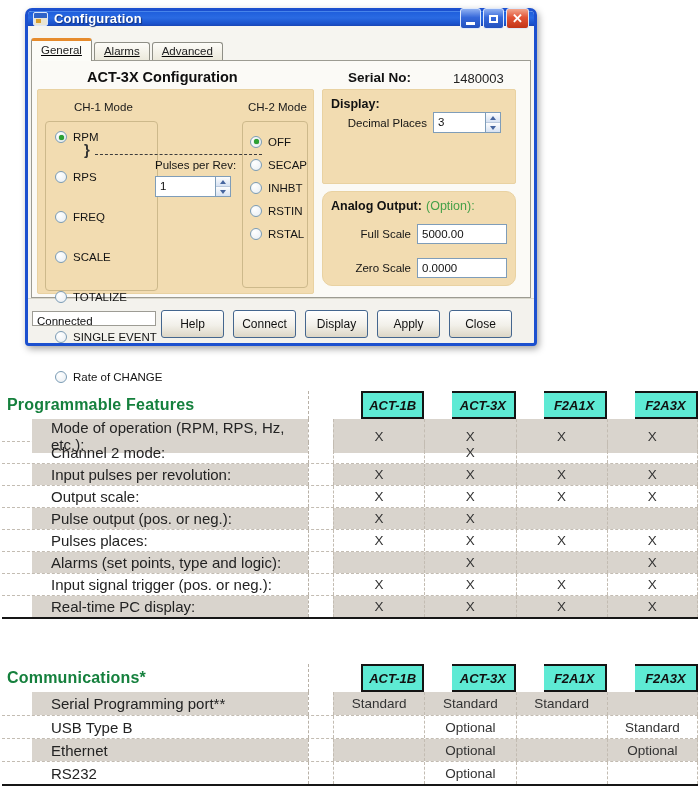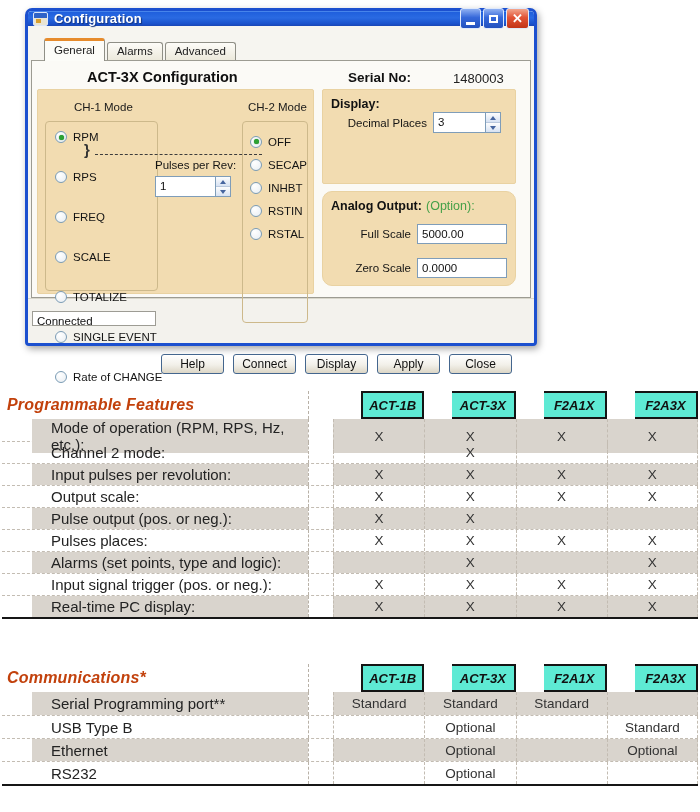--- a/index.html
+++ b/index.html
@@ -21,21 +21,21 @@
   .winbtns { display:flex; gap:2px; }
   .wbtn { width:21px; height:21px; border-radius:3px; border:1px solid #dfe9fb;
     display:flex; align-items:center; justify-content:center;
     background:linear-gradient(180deg,#8fb0f2,#3568da 45%,#2351be); }
   .wbtn.close { background:linear-gradient(180deg,#f2a68e,#e25336 45%,#c23418);
     color:#fff; font-size:13px; font-weight:bold; width:23px; }
   .glyph-min { width:9px; height:3px; background:#fff; margin-top:9px; }
   .glyph-max { width:9px; height:8px; border:2px solid #fff; }
 
   .tabstrip { position:absolute; top:27px; left:0; right:0; height:23px;
-    display:flex; align-items:flex-end; padding-left:16px; }
+    display:flex; align-items:flex-end; padding-left:3px;text-decoration:underline; }
   .tab { height:19px; line-height:17px; padding:0 9px; font-size:11.5px; color:#222;
     background:linear-gradient(180deg,#fdfcf8,#ebe8da); border:1px solid #8f8f86;
     border-bottom:none; border-radius:3px 3px 0 0; margin-right:2px; }
   .tab.active { height:23px; line-height:18px; background:#fcfcf8;
     border-top:3px solid #e68b2c; position:relative; z-index:3; font-weight:normal; }
 
   .tabpage { position:absolute; left:3px; right:3px; top:49px; height:238px;
     background:#fbfaf6; border:1px solid #9c9b92; z-index:2; }
 
   .heading { position:absolute; left:55px; top:8px; font-size:14.5px; font-weight:bold; color:#0f0f0f; }
@@ -45,21 +45,21 @@
   .panel { position:absolute; background:#f2dcb1; border:1px solid #e9d2a2; border-radius:2px; }
   .panel-modes   { left:5px;   top:28px;  width:277px; height:205px; }
   .panel-display { left:290px; top:28px;  width:194px; height:95px;  }
   .panel-analog  { left:290px; top:130px; width:194px; height:95px;border-radius:10px;  }
 
   .grp-label { position:absolute; font-size:11.5px; color:#1a1a1a; }
   .lab-ch1 { left:36px; top:11px; } .lab-ch2 { left:210px; top:11px; }
   .groupbox { position:absolute; border:1px solid #cdb98b; border-radius:4px;
     display:flex; flex-direction:column; }
   .ch1-box { left:7px;  top:31px; width:113px; height:170px; padding:9px 0 0 9px;  gap:28px; }
-  .ch2-box { left:204px; top:31px; width:66px; height:202px; padding:13px 0 0 7px; gap:10px; }
+  .ch2-box { left:204px; top:31px; width:66px; height:167px; padding:13px 0 0 7px; gap:10px; }
   .radio-row { display:flex; align-items:center; gap:6px; height:13px; }
   .radio { width:12px; height:12px; border-radius:50%; border:1px solid #7b9cb5; flex:none;
     background:radial-gradient(circle at 35% 30%, #ffffff, #e7edf2); position:relative; }
   .radio.sel::after { content:""; position:absolute; left:2.5px; top:2.5px; width:5px; height:5px;
     border-radius:50%; background:#2ca233; box-shadow:0 0 1px #1c7a24; }
   .radio-label { font-size:11.5px; color:#141414; white-space:nowrap; }
 
   .brace { position:absolute; left:46px; top:51px; font-size:15px; font-weight:bold; color:#333; }
   .dashline { position:absolute; left:57px; top:64px; width:167px; border-top:1px dashed #3c3c3c; }
   .ppr-label { position:absolute; left:117px; top:69px; font-size:11.5px; color:#141414; }
@@ -85,30 +85,30 @@
   .an-row { right:8px; }
   .an-row .field { width:90px; height:20px; border:1px solid #7f9db9; background:#fff;
     font-size:11.5px; padding:3px 0 0 4px; color:#111; }
   .row-full { top:32px; } .row-zero { top:66px; }
 
   .bottomstrip { position:absolute; left:0; right:0; bottom:0; height:45px;
     background:#f3f2ed; border-top:1px solid #d9d7cc; border-radius:0 0 2px 2px; }
   .status-field { position:absolute; left:4px; top:12px; width:124px; height:15px;
     background:#fff; border:1px solid #9d9c94; font-size:11.5px; padding:3px 0 0 4px; color:#111; }
   .btnrow { position:absolute; left:133px; top:11px; display:flex; gap:9px; }
-  .xp-btn { width:63px; height:20px; border:1px solid #44668e; border-radius:3px;
+  .xp-btn { width:63px; height:28px; border:1px solid #44668e; border-radius:3px;
     background:linear-gradient(180deg,#ffffff,#f2f0e9 55%,#dcd6c6); font-size:12px; color:#111;
-    display:flex; align-items:center; justify-content:center; box-shadow:inset 0 1px 0 #fff;margin-top:44px; }
+    display:flex; align-items:center; justify-content:center; box-shadow:inset 0 1px 0 #fff; }
 
   
   .tbl { position:absolute; left:2px; width:696px; border-bottom:2px solid #161616; background:#fff; }
   #features { top:391px; } #comms { top:664px; }
   .trow { display:grid; grid-template-columns:306px 25px 1fr 1fr 1fr 1fr; }
   .thead { height:28px; }
-  .ttitle { font-style:italic; font-weight:bold; font-size:16px; color:#c2410c;
+  .ttitle { font-weight:bold; font-size:16px; color:#15803d;
     display:flex; align-items:center; padding-left:5px; letter-spacing:.2px; }
   .hcell { border:2px solid #141414; border-left:none; background:#5eead4;
     display:flex; align-items:center; justify-content:center;
     font-weight:bold; font-style:italic; font-size:13px; color:#111;margin-left:28px; }
   .hcell.first { border-left:2px solid #141414; }
   .tgap { border-left:1px dashed #b8b1a7; background:#fff; }
   .drow { height:22px; }
   #comms .drow { height:23px; }
   .drow + .drow { border-top:1px dashed #c3bcb2; }
   .tlabel { font-size:15px; color:#232323; display:flex; align-items:center; padding-left:19px;margin-left:30px; }

